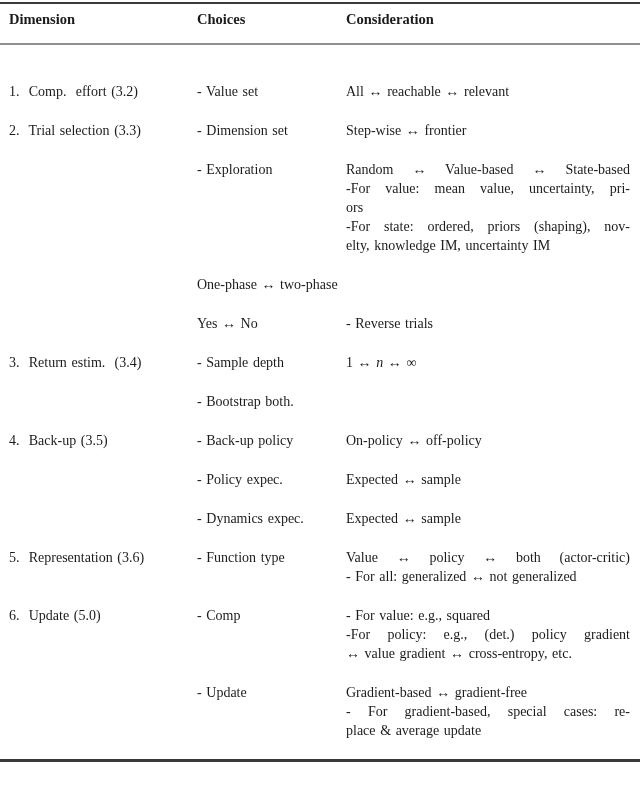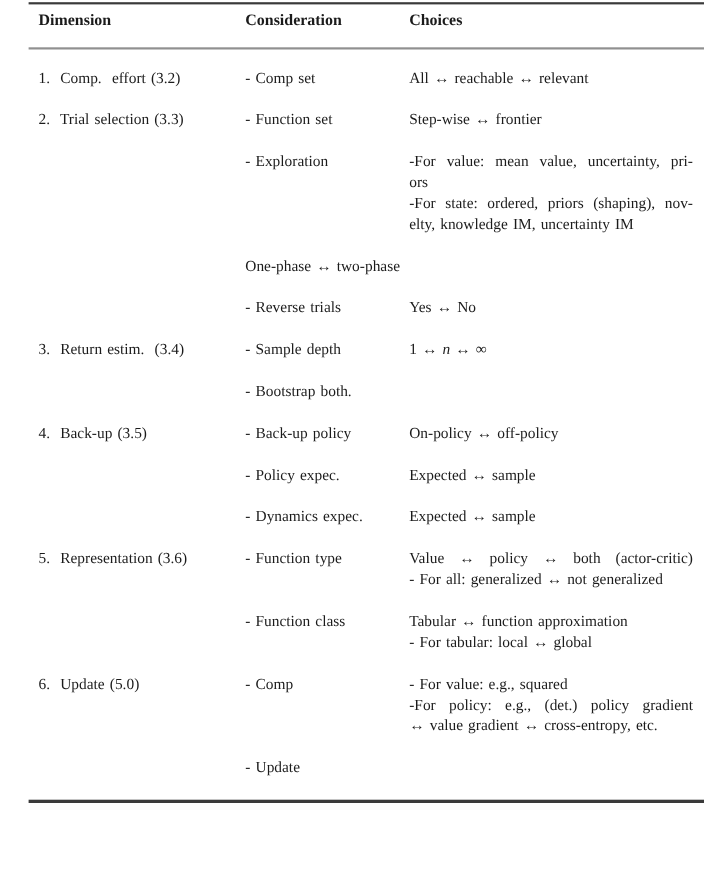--- a/index.html
+++ b/index.html
@@ -14,93 +14,93 @@
     position:relative;
     width:640px;
     height:791px;
     background:var(--background);
     color:var(--text);
     font-family:"Liberation Serif","DejaVu Serif",serif;
     font-size:14px;
     line-height:19px;
     word-spacing:0.08em;
     overflow:hidden;
-    padding-left:26px;
   }
   .rule{width:100%;}
   .rule-top{height:2px;background:var(--ruleDark);margin-top:2px;}
   .rule-mid{height:2px;background:var(--ruleMid);}
   .rule-bottom{height:3px;background:var(--ruleDark);}
   .grid{
     display:grid;
     grid-template-columns:188px 149px 1fr;
     padding-left:9px;
     padding-right:10px;
   }
   .header{padding-top:6px;padding-bottom:14px;}
   .th{font-weight:bold;font-size:14.5px;}
   .body{padding-top:17px;}
-  .row{margin-bottom:19px;}
+  .row{margin-bottom:19px;margin-top:20px;}
   .cell{color:var(--text);}
   .dim{white-space:pre-wrap;}
   .line{min-height:19px;}
   .line.just{text-align:justify;text-align-last:justify;}
   em{font-style:italic;}
 </style>
 </head>
 <body>
 
 <div class="page">
   <div class="rule rule-top"></div>
 
   <div class="grid header">
     <div class="cell th">Dimension</div>
+    <div class="cell th">Choices</div>
     <div class="cell th">Consideration</div>
-    <div class="cell th">Choices</div>
   </div>
 
   <div class="rule rule-mid"></div>
 
   <div class="body" id="table-body">
       <div class="grid row">
         <div class="cell dim">1.  Comp.  effort (3.2)</div>
-        <div class="cell consid">- Comp set</div>
+        <div class="cell consid">- Value set</div>
         <div class="cell choices">
           <div class="line">All ↔ reachable ↔ relevant</div>
         </div>
       </div>
       <div class="grid row">
         <div class="cell dim">2.  Trial selection (3.3)</div>
-        <div class="cell consid">- Function set</div>
+        <div class="cell consid">- Dimension set</div>
         <div class="cell choices">
           <div class="line">Step-wise ↔ frontier</div>
         </div>
       </div>
       <div class="grid row">
         <div class="cell dim"></div>
         <div class="cell consid">- Exploration</div>
         <div class="cell choices">
+          <div class="line just">Random ↔ Value-based ↔ State-based</div>
           <div class="line just">-For value: mean value, uncertainty, pri-</div>
           <div class="line just">ors</div>
           <div class="line just">-For state: ordered, priors (shaping), nov-</div>
           <div class="line">elty, knowledge IM, uncertainty IM</div>
         </div>
       </div>
       <div class="grid row">
         <div class="cell dim"></div>
         <div class="cell choices">
           <div class="line">One-phase ↔ two-phase</div>
         </div>
       </div>
       <div class="grid row">
         <div class="cell dim"></div>
-        <div class="cell consid">- Reverse trials</div>
         <div class="cell choices">
           <div class="line">Yes ↔ No</div>
         </div>
+        <div class="cell consid">- Reverse trials</div>
       </div>
       <div class="grid row">
         <div class="cell dim">3.  Return estim.  (3.4)</div>
         <div class="cell consid">- Sample depth</div>
         <div class="cell choices">
           <div class="line">1 ↔ <em>n</em> ↔ ∞</div>
         </div>
       </div>
       <div class="grid row">
         <div class="cell dim"></div>
@@ -129,36 +129,33 @@
       </div>
       <div class="grid row">
         <div class="cell dim">5.  Representation (3.6)</div>
         <div class="cell consid">- Function type</div>
         <div class="cell choices">
           <div class="line just">Value ↔ policy ↔ both (actor-critic)</div>
           <div class="line">- For all: generalized ↔ not generalized</div>
         </div>
       </div>
       <div class="grid row">
-        <div class="cell dim"></div>
-        <div class="cell consid">- Function class</div>
-        <div class="cell choices">
-          <div class="line">Tabular ↔ function approximation</div>
-          <div class="line">- For tabular: local ↔ global</div>
-        </div>
-      </div>
-      <div class="grid row">
         <div class="cell dim">6.  Update (5.0)</div>
         <div class="cell consid">- Comp</div>
         <div class="cell choices">
           <div class="line">- For value: e.g., squared</div>
           <div class="line just">-For policy: e.g., (det.) policy gradient</div>
           <div class="line">↔ value gradient ↔ cross-entropy, etc.</div>
         </div>
       </div>
       <div class="grid row">
         <div class="cell dim"></div>
         <div class="cell consid">- Update</div>
+        <div class="cell choices">
+          <div class="line">Gradient-based ↔ gradient-free</div>
+          <div class="line just">- For gradient-based, special cases: re-</div>
+          <div class="line">place &amp; average update</div>
+        </div>
       </div>
     </div>
 
   <div class="rule rule-bottom"></div>
 </div>
 
 </body></html>

